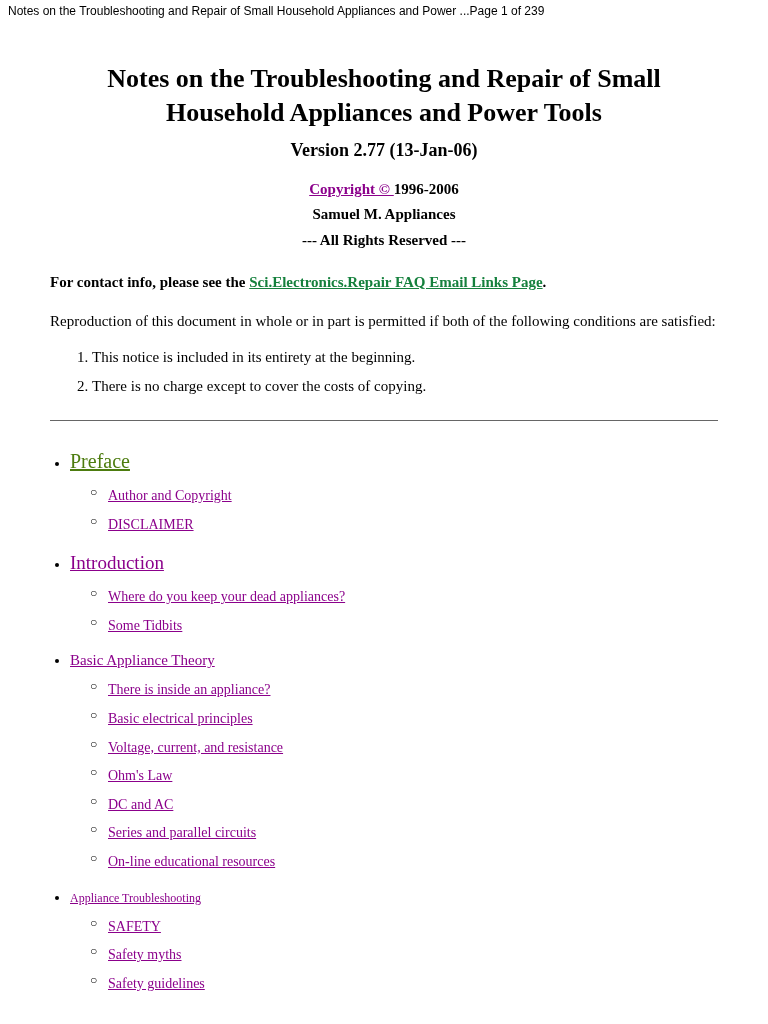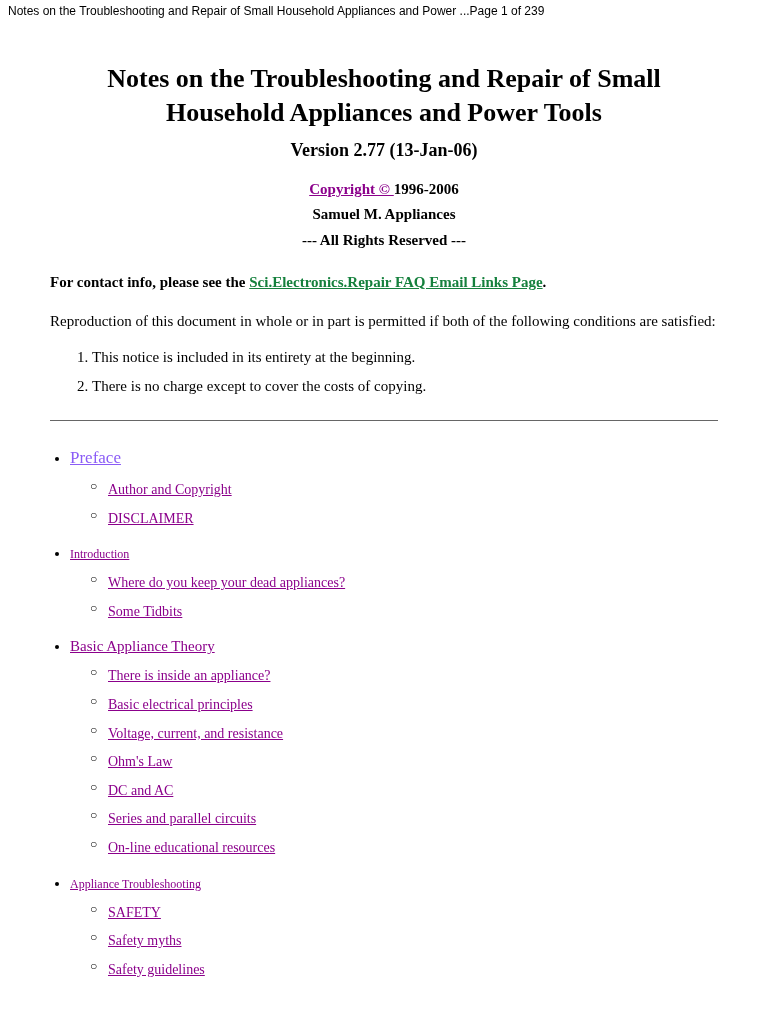--- a/index.html
+++ b/index.html
@@ -173,25 +173,25 @@
 
   <ol class="conditions-list">
     <li>This notice is included in its entirety at the beginning.</li>
     <li>There is no charge except to cover the costs of copying.</li>
   </ol>
 
   <hr class="divider">
 
 
   <ul class="toc-level1">
-  <li class="toc-section"><a href="#" style="color: #8b5cf6; text-decoration: underline; font-size: 17px;">Preface</a><ul class="toc-level2">
+  <li class="toc-section"><a href="#" style="color: #4d7c0f; text-decoration: underline; font-size: 20px;">Preface</a><ul class="toc-level2">
           <li><a href="#">Author and Copyright</a></li>
           <li><a href="#">DISCLAIMER</a></li>
         </ul></li>
-      <li class="toc-section"><a href="#" style="color: rgb(139, 0, 139); text-decoration: underline; font-size: 12px;">Introduction</a><ul class="toc-level2">
+      <li class="toc-section"><a href="#" style="color: rgb(139, 0, 139); text-decoration: underline; font-size: 19px;">Introduction</a><ul class="toc-level2">
           <li><a href="#">Where do you keep your dead appliances?</a></li>
           <li><a href="#">Some Tidbits</a></li>
         </ul></li>
       <li class="toc-section"><a href="#" style="color: rgb(139, 0, 139); text-decoration: underline; font-size: 15px;">Basic Appliance Theory</a><ul class="toc-level2">
           <li><a href="#">There is inside an appliance?</a></li>
           <li><a href="#">Basic electrical principles</a></li>
           <li><a href="#">Voltage, current, and resistance</a></li>
           <li><a href="#">Ohm's Law</a></li>
           <li><a href="#">DC and AC</a></li>
           <li><a href="#">Series and parallel circuits</a></li>

